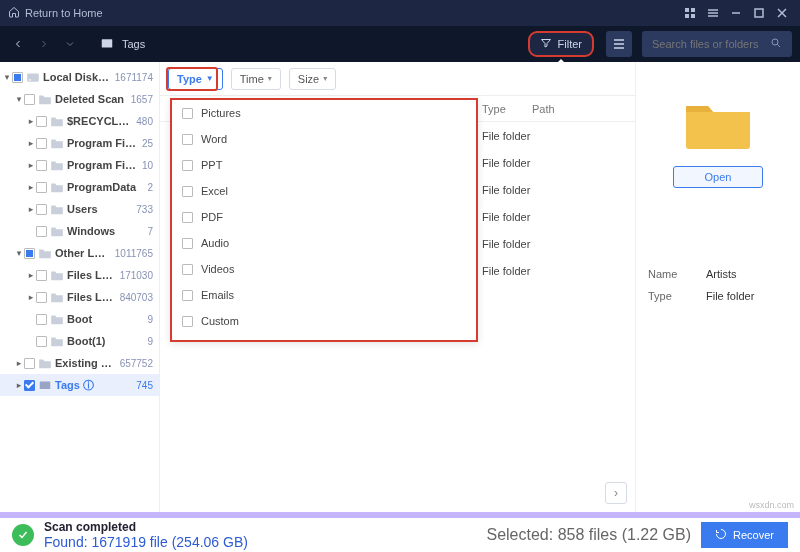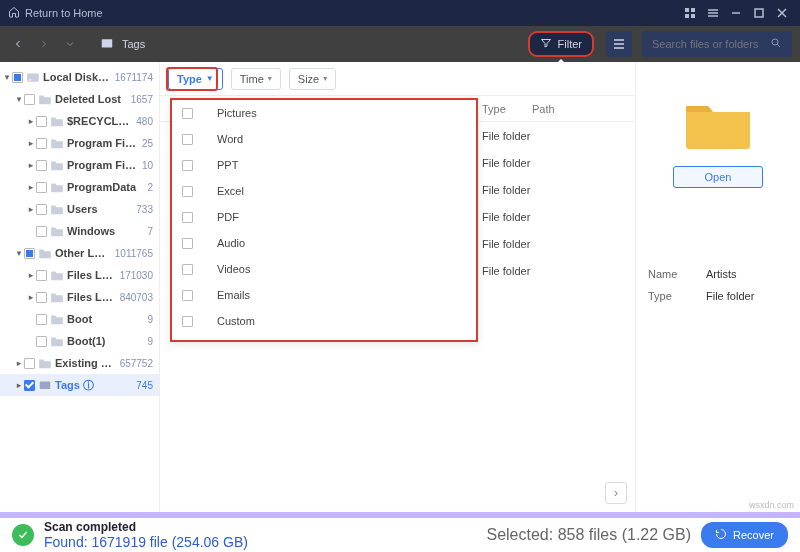--- a/index.html
+++ b/index.html
@@ -2,21 +2,21 @@
 <html><head>
 <meta charset="utf-8">
 <style>
 * { margin:0; padding:0; box-sizing:border-box; font-family:-apple-system,"Segoe UI",Arial,sans-serif; }
 body { width:800px; height:552px; background:#fff; overflow:hidden; position:relative; font-size:11px; color:#333; }
 .titlebar { height:26px; background:#1d2744; color:#b5bdd4; display:flex; align-items:center; padding:0 8px; }
 .titlebar .home { display:flex; align-items:center; gap:5px; font-size:11px; }
 .titlebar .spacer { flex:1; }
 .winbtns { display:flex; gap:3px; }
 .winbtns span { width:20px; height:20px; display:flex; align-items:center; justify-content:center; color:#b5bdd4; }
-.toolbar { height:36px; background:#404040; display:flex; align-items:center; padding:0 8px; gap:6px; }
+.toolbar { height:36px; background:#0f172a; display:flex; align-items:center; padding:0 8px; gap:6px; }
 .navico { width:20px; height:20px; color:#9aa4c4; display:flex; align-items:center; justify-content:center; }
 .breadcrumb { flex:1; display:flex; align-items:center; gap:8px; color:#cfd5e8; font-size:11px; padding-left:14px;}
 .breadcrumb .tagico { width:14px; height:14px; }
 .filter-wrap { position:relative; }
 .filter-btn { border:2px solid #d63b2f; background:#1d2744; color:#cfd5e8; height:26px; padding:0 10px; border-radius:9px; display:flex; align-items:center; gap:6px; font-size:11px; }
 .filter-caret { position:absolute; left:50%; bottom:-8px; transform:translateX(-50%); width:0;height:0;border-left:6px solid transparent;border-right:6px solid transparent;border-bottom:6px solid #fff;}
 .viewbtn { width:26px; height:26px; background:#2d3a60; border-radius:3px; display:flex; align-items:center; justify-content:center; color:#cfd5e8; margin-left:6px;}
 .search { margin-left:4px; background:#2d3a60; height:26px; display:flex; align-items:center; padding:0 10px; border-radius:3px; color:#8a93b5; width:150px; justify-content:space-between;}
 .search input { background:transparent; border:none; color:#cfd5e8; font-size:11px; width:110px; outline:none;}
 .main { position:absolute; top:62px; left:0; right:0; bottom:40px; display:flex; }
@@ -40,37 +40,37 @@
 .chip.active{color:#3b7bf0;border-color:#3b7bf0;font-weight:600;}
 .chip .drop{font-size:8px;color:#888;}
 .chip.active .drop{color:#3b7bf0;}
 .type-hl { position:absolute; left:6px; top:5px; width:52px; height:24px; border:2px solid #d63b2f; border-radius:3px; pointer-events:none;}
 .header { height:26px; display:flex; align-items:center; border-bottom:1px solid #eee; color:#777; font-size:11px;}
 .col-name{flex:0 0 166px;padding-left:28px;} .col-size{flex:0 0 56px;} .col-date{flex:0 0 100px;} .col-type{flex:0 0 50px;} .col-path{flex:1;}
 .rows{}
 .row { height:27px; display:flex; align-items:center; font-size:11px; color:#444;}
 .row .c1{flex:0 0 166px;} .row .c2{flex:0 0 56px;} .row .c3{flex:0 0 100px;} .row .c4{flex:0 0 50px;} .row .c5{flex:1;}
 .dropdown { position:absolute; left:10px; top:36px; width:308px; height:244px; border:2px solid #d63b2f; background:#fff; z-index:10; box-shadow:0 2px 8px rgba(0,0,0,0.1);}
-.dropdown .opt{height:26px;display:flex;align-items:center;padding-left:10px;gap:24px;font-size:11px;color:#444;}
+.dropdown .opt{height:26px;display:flex;align-items:center;padding-left:10px;gap:8px;font-size:11px;color:#444;}
 .dropdown .sq{width:11px;height:11px;border:1px solid #bbb;border-radius:1px;}
 .pager{position:absolute;right:8px;bottom:8px;width:22px;height:22px;border:1px solid #d7dbe6;border-radius:3px;display:flex;align-items:center;justify-content:center;color:#888;font-size:12px;}
 .details { width:164px; padding:16px 12px; font-size:11px;}
 .folder-big{width:70px;height:56px;margin:18px auto 14px;}
 .open-btn{display:block;margin:0 auto;width:90px;height:22px;border:1px solid #3b7bf0;background:#f2f7ff;color:#3b7bf0;border-radius:3px;font-size:11px;}
 .meta{margin-top:80px;}
 .meta .mr{display:flex;margin-bottom:10px;}
 .meta .mk{width:58px;color:#666;}
 .footer { position:absolute; left:0;right:0;bottom:0;height:40px;border-top:6px solid #c4b5fd;display:flex;align-items:center;padding:0 12px;}
 .done-ico{width:22px;height:22px;border-radius:50%;background:#3dbd5a;display:flex;align-items:center;justify-content:center;margin-right:10px;}
 .done-ico svg{width:12px;height:12px;}
 .scan-txt .t1{font-size:12px;font-weight:600;color:#223;}
 .scan-txt .t2{font-size:14px;color:#2d5bd4;}
 .footer .sp{flex:1;}
 .sel-txt{font-size:16px;color:#666;margin-right:10px;}
-.recover{height:26px;padding:0 14px;background:#3b7bf0;color:#fff;border:none;border-radius:12px;font-size:11px;display:flex;align-items:center;gap:6px;}
+.recover{height:26px;padding:0 14px;background:#3b7bf0;color:#fff;border:none;border-radius:0;font-size:11px;display:flex;align-items:center;gap:6px;}
 .wm{position:absolute;right:6px;bottom:42px;font-size:9px;color:#bbb;}
 </style>
 </head>
 <body>
 
 <div class="titlebar">
   <div class="home">
     <span><svg width="12" height="12" viewBox="0 0 24 24" fill="none" stroke="#b5bdd4" stroke-width="2">
           <path d="M3 11l9-8 9 8v10a1 1 0 01-1 1h-5v-7h-6v7H4a1 1 0 01-1-1z"></path>
         </svg></span>
@@ -175,21 +175,21 @@
         <span class="tcount">1671174</span>
       </div>
       <div class="tree-row indent1">
         <span class="caret">▾</span>
         <span class="ck "></span>
         <span class="fico">
           <svg width="14" height="12" viewBox="0 0 24 20">
             <path d="M2 4h7l2 3h11v11a1 1 0 01-1 1H3a1 1 0 01-1-1z" fill="#c9cfda"></path>
           </svg>
         </span>
-        <span class="tlabel">Deleted Lost</span>
+        <span class="tlabel">Deleted Scan</span>
         <span class="tcount">1657</span>
       </div>
       <div class="tree-row indent2">
         <span class="caret">▸</span>
         <span class="ck "></span>
         <span class="fico">
           <svg width="14" height="12" viewBox="0 0 24 20">
             <path d="M2 4h7l2 3h11v11a1 1 0 01-1 1H3a1 1 0 01-1-1z" fill="#c9cfda"></path>
           </svg>
         </span>

